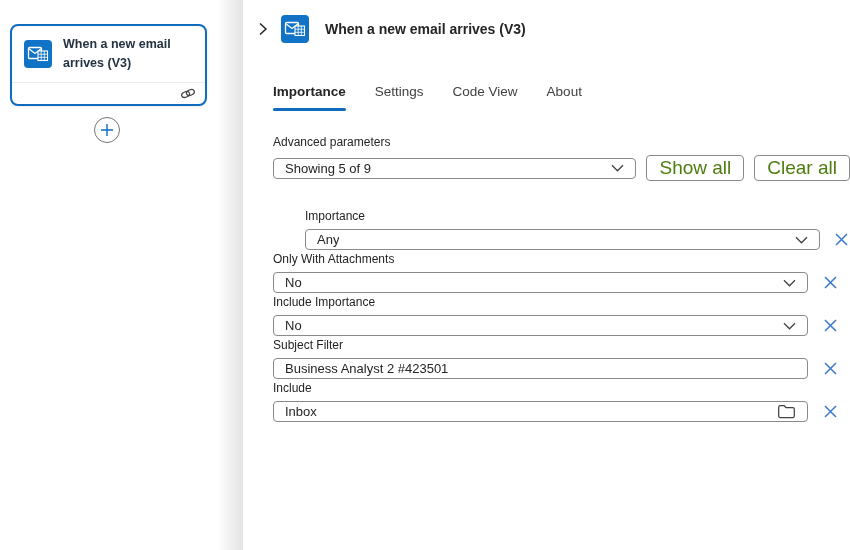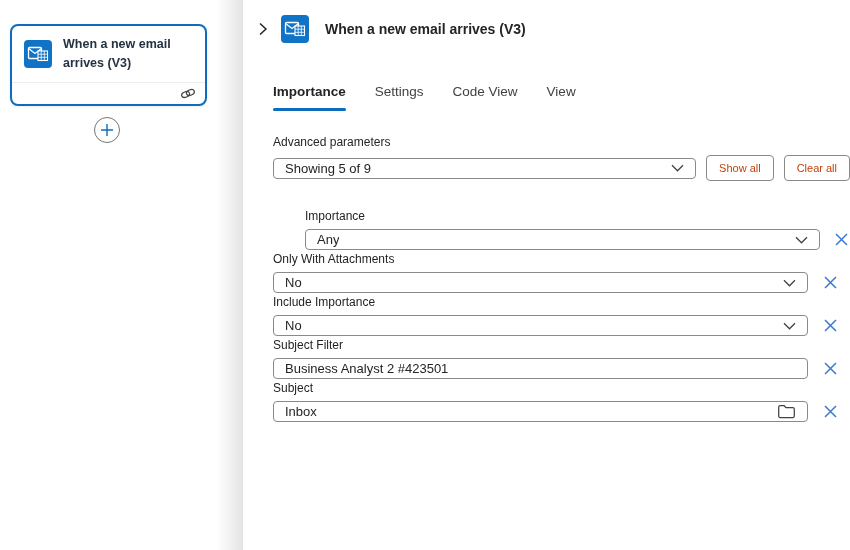--- a/index.html
+++ b/index.html
@@ -96,21 +96,21 @@
     height: 21px; border: 1px solid #8a8a8a; border-radius: 4px;
     background: #fff; display: flex; align-items: center;
     padding: 8px 11px; font-size: 13px; color: #242424; cursor: pointer; text-align: right;
   }
   .select-box { justify-content: space-between; }
   .advanced-row .select-box { width: 425px; }
 
   .btn {
     height: 26px; margin-left: 10px; padding: 0 12px;
     border: 1px solid #8a8a8a; border-radius: 4px; background: #fff;
-    font-size: 11px; color: #c2410c; font-family: inherit; cursor: pointer;
+    font-size: 19px; color: #4d7c0f; font-family: inherit; cursor: pointer;
     white-space: nowrap;
   }
 
   .field-group { margin-top: 2px; }
   .field-group.first { margin-top: 28px; margin-left: 32px; }
   .field-row { display: flex; align-items: center; }
   .field-row .select-box, .field-row .text-box { width: 535px; }
   .clear-btn {
     margin-left: 13px; width: 18px; height: 18px; border: none; background: none;
     display: flex; align-items: center; justify-content: center; cursor: pointer;
@@ -167,21 +167,21 @@
       <rect x="14" y="11" width="9.5" height="9.5" fill="#1173c5" stroke="#ffffff" stroke-width="1.1"></rect>
       <path d="M14 14.2 h9.5 M14 17.3 h9.5 M17.2 11 v9.5 M20.3 11 v9.5" stroke="#ffffff" stroke-width="0.8"></path>
     </svg>
     <div class="panel-title">When a new email arrives (V3)</div>
   </div>
 
   <div class="tabs">
     <div class="tab active">Importance</div>
     <div class="tab">Settings</div>
     <div class="tab">Code View</div>
-    <div class="tab">View</div>
+    <div class="tab">About</div>
   </div>
 
   <div class="content">
 
     <div class="advanced">
       <span class="field-label">Advanced parameters</span>
       <div class="advanced-row">
         <div class="select-box">
           <span class="value-text">Showing 5 of 9</span>
           <span class="suffix-icon">
@@ -260,21 +260,21 @@
         </div>
         <button class="clear-btn">
           <svg width="15" height="15" viewBox="0 0 15 15">
             <path d="M2 2 L13 13 M13 2 L2 13" stroke="#3b78cf" stroke-width="1.5" fill="none"></path>
           </svg>
         </button>
       </div>
     </div>
 
     <div class="field-group">
-      <span class="field-label">Subject</span>
+      <span class="field-label">Include</span>
       <div class="field-row">
         <div class="select-box">
           <span class="value-text">Inbox</span>
           <span class="suffix-icon">
             <svg width="19" height="15" viewBox="0 0 19 15">
               <path d="M1.7 3.2 a1.5 1.5 0 0 1 1.5 -1.5 h3.9 l1.9 1.9 h6.8 a1.5 1.5 0 0 1 1.5 1.5 v7 a1.5 1.5 0 0 1 -1.5 1.5 h-12.6 a1.5 1.5 0 0 1 -1.5 -1.5 z" fill="none" stroke="#424242" stroke-width="1.25"></path>
             </svg>
           </span>
         </div>
         <button class="clear-btn">

